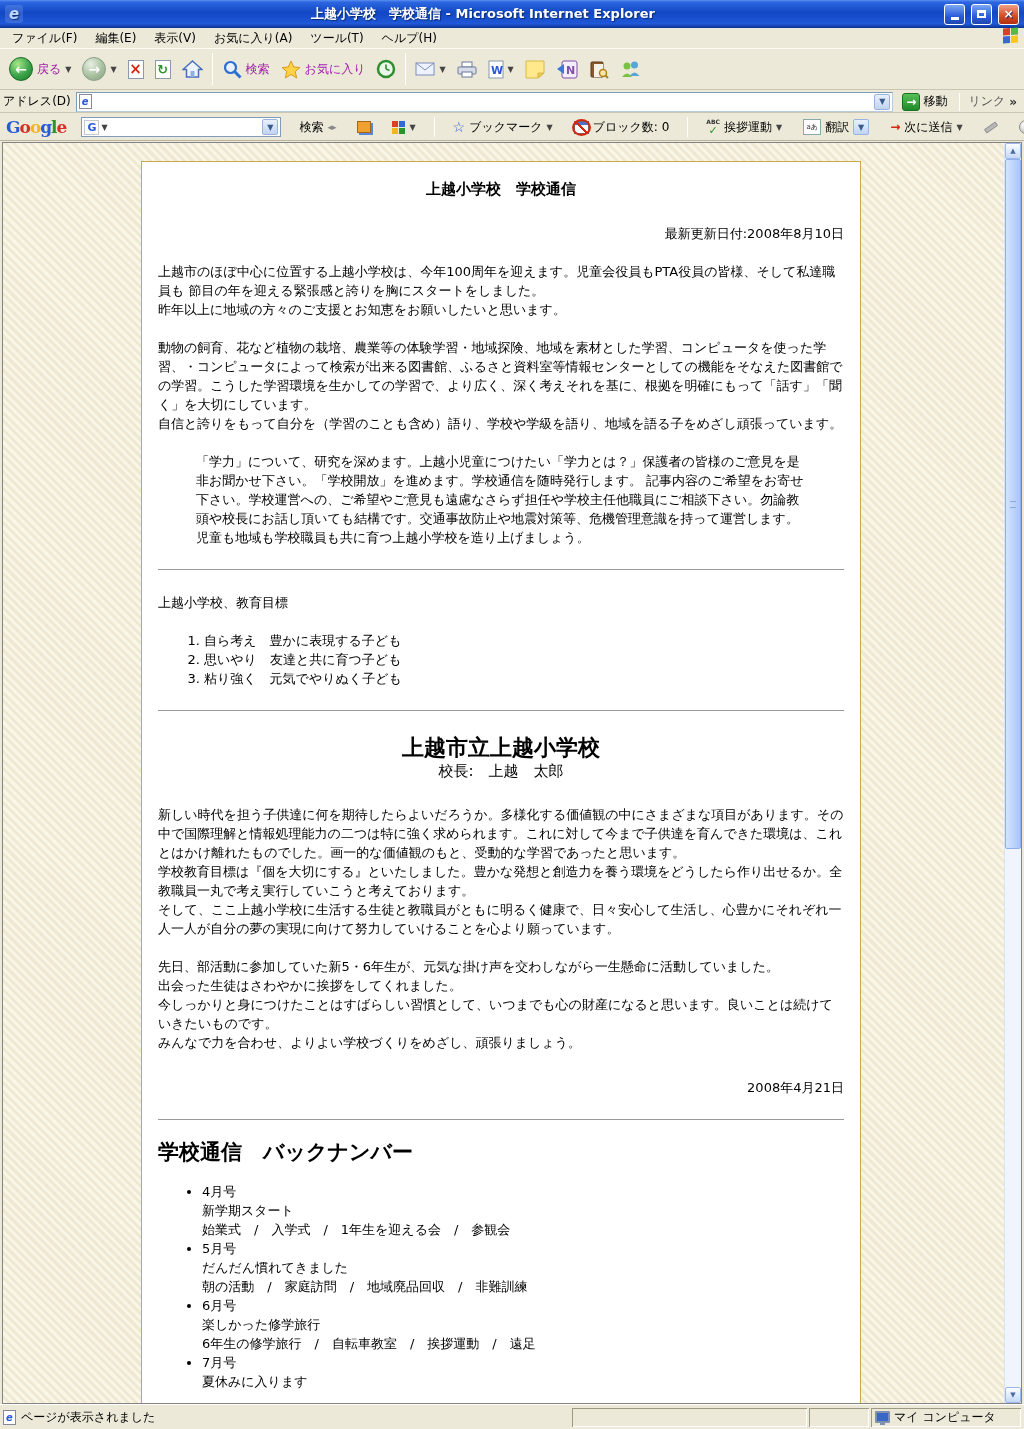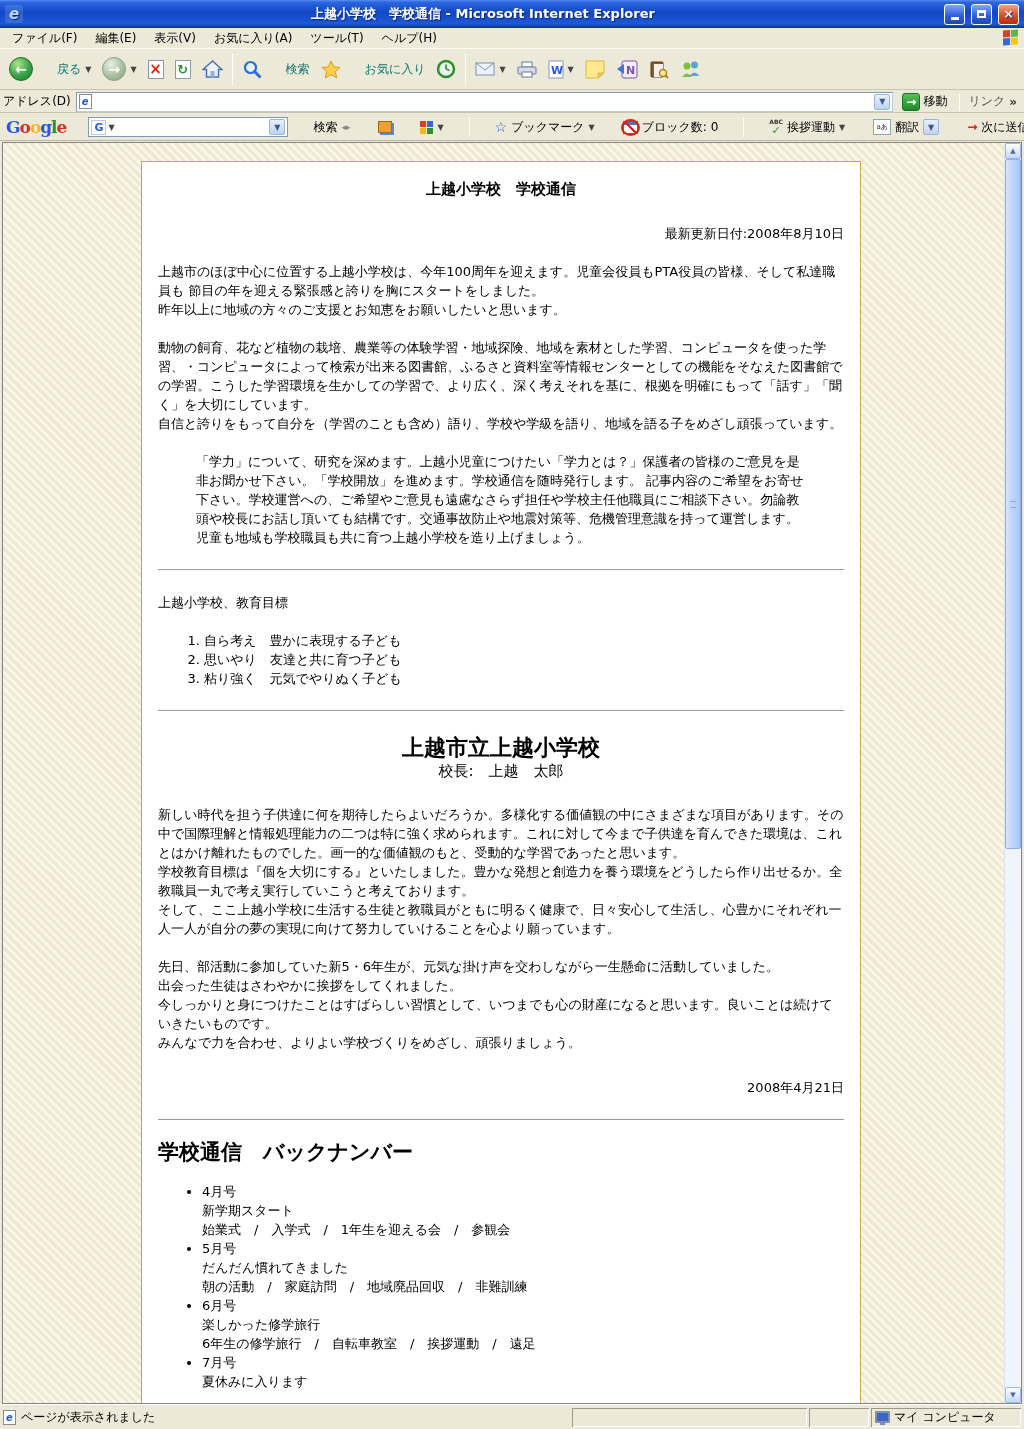--- a/index.html
+++ b/index.html
@@ -22,59 +22,59 @@
     background:#fff2; border-radius:3px; display:flex; align-items:center; justify-content:center; }
   .titlebar .title { flex:1; white-space:nowrap; overflow:hidden;text-align:center; }
   .winbtn { width:21px; height:21px; border-radius:3px; border:1px solid #fff; display:flex;
     align-items:center; justify-content:center; color:#fff; font-size:12px; font-weight:bold;
     background: linear-gradient(180deg,#7da8f4,#2a5cd8 60%,#1e46b0); margin-left:1px; }
   .winbtn.close { background: linear-gradient(180deg,#f0a088,#d8502a 55%,#b03010); }
   .glyph-min { width:8px; height:3px; background:#fff; margin-top:9px; }
   .glyph-max { width:9px; height:8px; border:2px solid #fff; border-top-width:3px; }
   
   .menubar { position:absolute; top:28px; left:0; right:0; height:20px; background:#ece9d8;
-    display:flex; align-items:center; font-size:12px; padding-left:3px; }
+    display:flex; font-size:12px; padding-left:3px; }
   .menu-item { padding:2px 9px; }
   .winflag { margin-left:auto; margin-right:4px; width:17px; height:17px; display:grid;
     grid-template-columns:7px 7px; grid-template-rows:7px 7px; gap:1px; transform:skewY(-4deg); }
   .winflag span:nth-child(1){background:#d84028;} .winflag span:nth-child(2){background:#58b848;}
   .winflag span:nth-child(3){background:#3868d8;} .winflag span:nth-child(4){background:#f8c818;}
   
   .toolbar { position:absolute; top:48px; left:0; right:0; height:42px; background:#ece9d8;
     border-top:1px solid #fffef4; border-bottom:1px solid #c9c5b2;
     display:flex; align-items:center; padding:0 4px; gap:1px; font-size:12px; }
   .tb-btn { display:flex; align-items:center; gap:4px; padding:4px 5px; border-radius:3px; white-space:nowrap; }
   .tb-sep { width:1px; height:32px; background:#c9c5b2; border-right:1px solid #fff; margin:0 3px; }
   .circ { width:24px; height:24px; border-radius:50%; display:flex; align-items:center; justify-content:center;
     color:#fff; font-size:14px; font-weight:bold; }
   .circ.green { background: radial-gradient(circle at 35% 28%, #a8e888, #3aa24a 55%, #1d7a2c); border:1px solid #1a6a26;}
   .circ.gray  { background: radial-gradient(circle at 35% 28%, #e8f0e4, #a8c0a0 55%, #88a080); border:1px solid #8aa088;}
   .dd { font-size:8px; color:#444; }
   .page-ic { position:relative; width:16px; height:19px; background:#fff; border:1px solid #8a9aac;
     display:flex; align-items:center; justify-content:center; font-weight:bold; }
   .page-ic .redx { color:#d42810; font-size:15px; }
   .page-ic .grn  { color:#2a9428; font-size:13px; }
-  .tb-label { color:#0f766e;margin-left:20px; }
+  .tb-label { color:#a21caf; }
   
   .addressbar { position:absolute; top:91px; left:0; right:0; height:22px; background:#ece9d8;
     display:flex; align-items:center; font-size:12px; padding:8px 3px; gap:5px;
     border-bottom:1px solid #c9c5b2; }
   .addr-field { flex:1; height:20px; background:#fff; border:1px solid; border-color:#7f9db9 #b8cce0 #b8cce0 #7f9db9;
     display:flex; align-items:center; padding:0 2px; gap:3px; }
   .addr-input { flex:1; border:none; outline:none; font-size:12px; font-family:inherit; background:transparent; }
   .combo-btn { width:16px; height:16px; background:linear-gradient(180deg,#e8f0fc,#c0d4f0); border:1px solid #9ab4dc;
     border-radius:2px; font-size:8px; color:#3a5a8c; display:flex; align-items:center; justify-content:center; }
   .go-btn { display:flex; align-items:center; gap:3px; padding:1px 4px; }
   .go-ic { width:18px; height:18px; border-radius:3px; background:linear-gradient(180deg,#58c058,#1e8a28);
     border:1px solid #187020; color:#fff; display:flex; align-items:center; justify-content:center; font-weight:bold; font-size:12px; }
   .links { display:flex; align-items:center; gap:4px; color:#555; padding-right:4px; }
   .chev { font-weight:bold; color:#333; }
   
   .googlebar { position:absolute; top:114px; left:0; right:0; height:27px; background:#ece9d8;
-    border-bottom:1px solid #b8b4a0; display:flex; align-items:center; font-size:12px; padding:0 6px; gap:22px; }
+    border-bottom:1px solid #b8b4a0; display:flex; align-items:center; font-size:12px; padding:0 6px; gap:15px; }
   .glogo { font-size:17px; font-weight:bold; letter-spacing:-1px; font-family:"DejaVu Serif", serif; }
   .gl0,.gl3{color:#2a5ad8;} .gl1,.gl5{color:#d83028;} .gl2{color:#f0b820;} .gl4{color:#2a9428;}
   .gsearch { width:200px; height:20px; background:#fff; border:1px solid #7f9db9; display:flex; align-items:center; padding:0 2px; gap:2px; }
   .gbox-g { color:#2a5ad8; font-weight:bold; border:1px solid #c8c8c8; padding:0 2px; font-size:11px; }
   .gsearch input { flex:1; border:none; outline:none; background:transparent; min-width:10px; }
   .gbar-btn { display:flex; align-items:center; gap:4px; white-space:nowrap; padding:2px 3px; }
   .gsep { width:1px; height:20px; background:#c9c5b2; border-right:1px solid #fff; }
   .star-blue { color:#2a5ad8; font-size:14px; }
   .block-ic { position:relative; width:15px; height:13px; background:#fff; border:1px solid #667; }
   .block-ic::before { content:""; position:absolute; left:0; top:0; right:0; height:3px; background:#4a72c8; }

